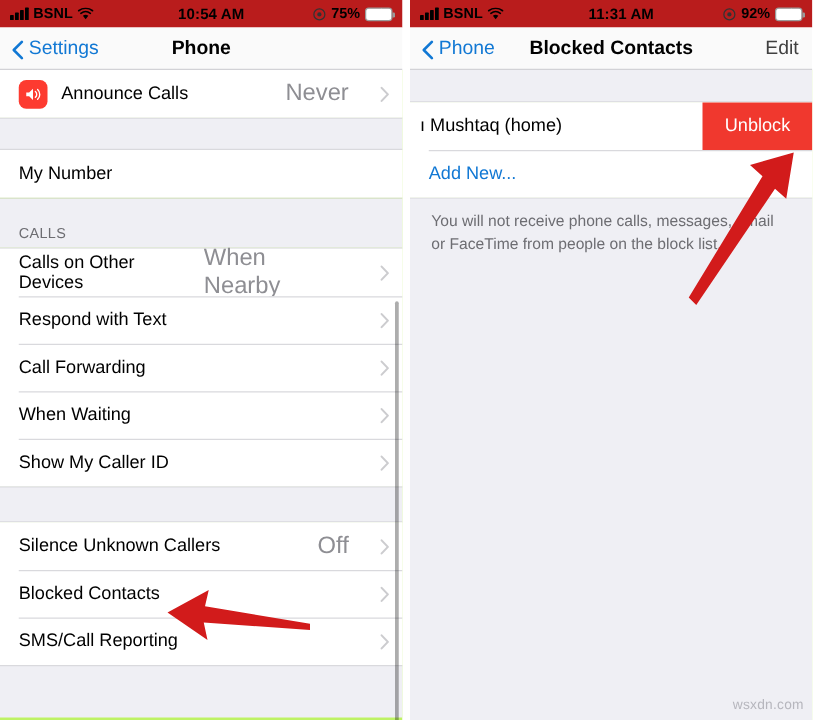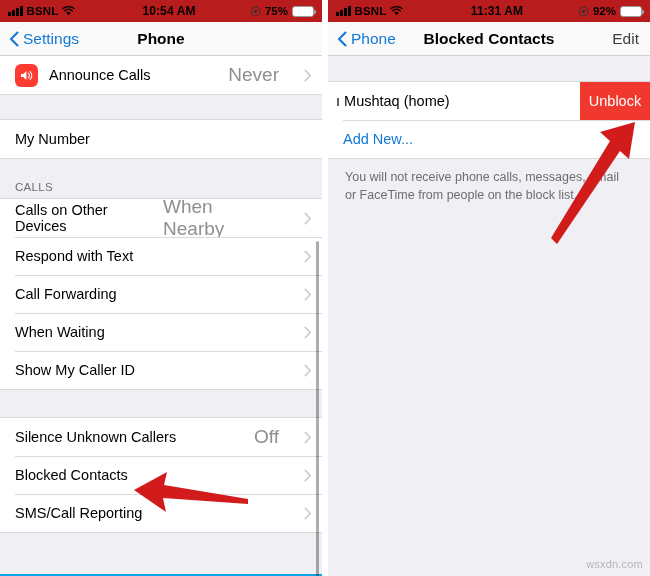--- a/index.html
+++ b/index.html
@@ -52,36 +52,36 @@
     font-size: 9px; line-height: 1; color: #fff;
   }
 
   
   .navbar {
     height: 34px; background: #fafafa;
     display: flex; align-items: center; position: relative;
     border-bottom: 1px solid #d2d2d6;
   }
   .nav-back {
-    display: flex; align-items: center; gap: 3px;
+    display: flex; align-items: flex-end; gap: 3px;
     padding-left: 9px; color: #1178d4; font-size: 15.5px;
     cursor: pointer; z-index: 2;
   }
   .chev-back { width: 11px; height: 16px; flex: 0 0 auto; }
   .nav-title {
     position: absolute; left: 0; right: 0; text-align: center;
     font-size: 15.5px; font-weight: 700; color: #000;
   }
   .nav-right {
     margin-left: auto; padding-right: 11px; color: #404040;
     font-size: 15.5px; cursor: pointer; z-index: 2;
   }
 
   
-  .scroll-area { position: relative; background: #0ea5e9; height: 520px; }
+  .scroll-area { position: relative; background: #bef264; height: 520px; }
 
   .group { background: #ffffff; }
   .row {
     height: 38px; display: flex; align-items: center;
     padding-left: 15px; padding-right: 10px; background: #ffffff;
     position: relative; cursor: pointer;
   }
   .row + .row::before {
     content: ""; position: absolute; left: 15px; right: 0; top: 0;
     height: 1px; background: #d9d9dd;
@@ -107,21 +107,21 @@
   }
 
   .footer-note {
     background: #efeff4; color: #6d6d72; font-size: 12.5px;
     line-height: 1.45; padding: 9px 18px 0 17px;
   }
 
   
   .unblock-btn {
     position: absolute; right: 0; top: 0; bottom: 0;
-    width: 70px; background: #f0382e; color: #ffffff;
+    width: 88px; background: #f0382e; color: #ffffff;
     display: flex; align-items: center; justify-content: center;
     font-size: 14.5px; cursor: pointer;
   }
   .row.swiped { padding-right: 0; }
   .row.swiped .row-label { margin-left: -7px; }
 
   
   .scrollbar-track {
     position: absolute; right: 3px; top: 185px; width: 3px; height: 385px;
     background: rgba(0,0,0,.32); border-radius: 2px; z-index: 5;

